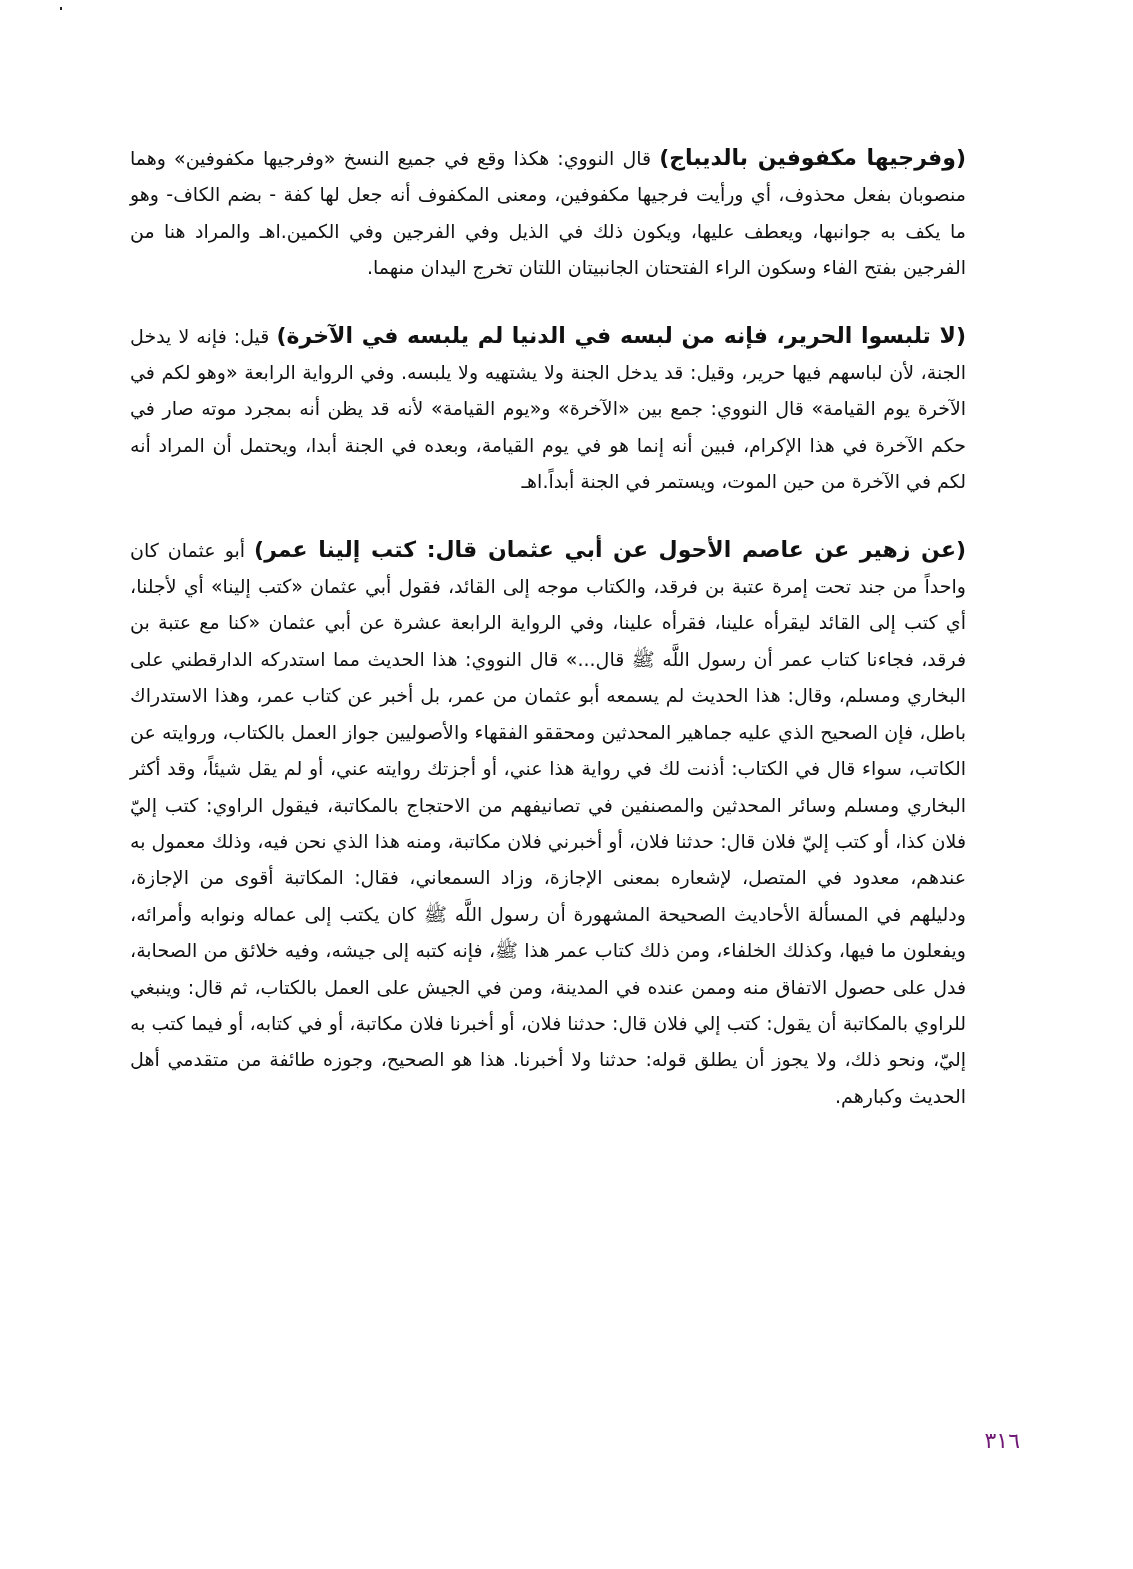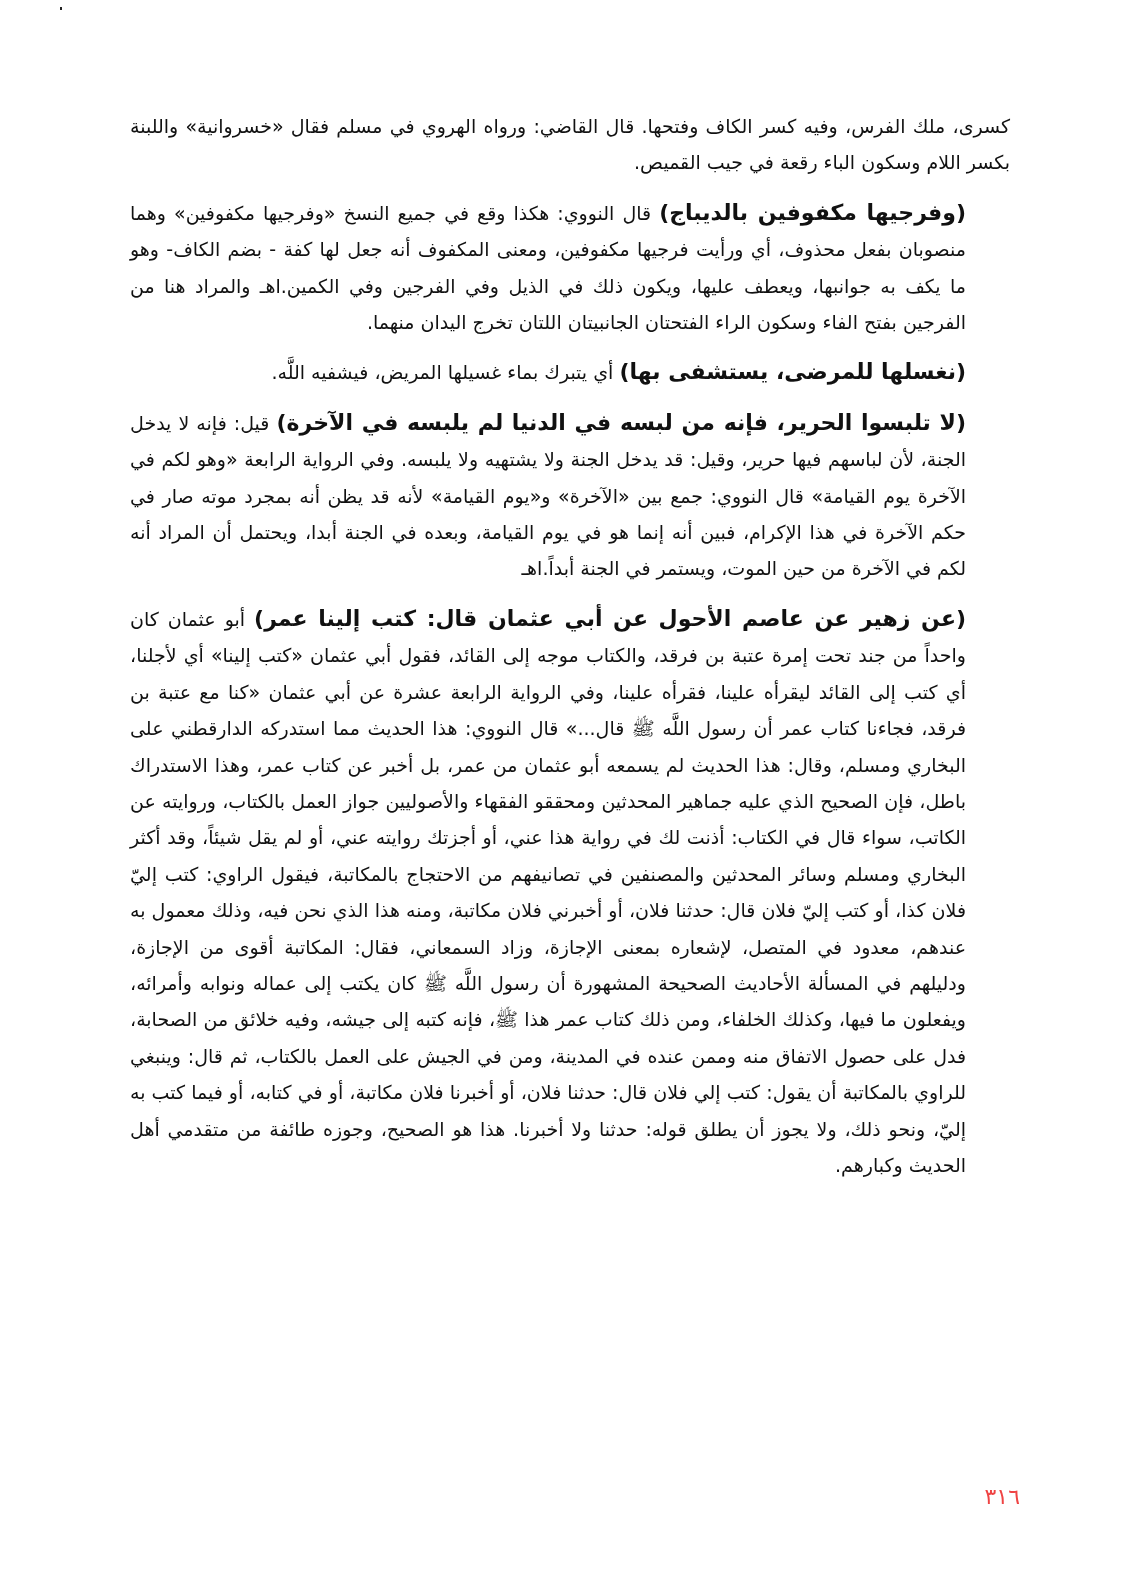--- a/index.html
+++ b/index.html
@@ -5,43 +5,37 @@
   html, body { margin: 0; padding: 0; background: #ffffff; }
   body { width: 1133px; height: 1569px; position: relative; overflow: hidden; }
   .speck { position: absolute; left: 60px; top: 7px; width: 2px; height: 3px; background: #222; }
   .page {
     position: absolute; left: 130px; top: 108px; width: 880px;
     direction: rtl; text-align: justify; text-align-last: right;
     font-family: "DejaVu Sans", sans-serif; color: #111;
     font-size: 19px; line-height: 36.4px;
   }
   .para { margin: 0; }
-  .para.gap { margin-top: 14px; }
+  .para.gap { margin-top: 32px; }
   .para.indent { padding-right: 44px; }
   .heading { font-weight: bold; font-size: 22px; }
   .pagenum {
-    position: absolute; left: 940px; top: 1484px; width: 80px;
+    position: absolute; left: 940px; top: 1428px; width: 80px;
     direction: rtl; text-align: right;
-    font-family: "DejaVu Sans", sans-serif; font-size: 22px; color: #ef4444;
+    font-family: "DejaVu Sans", sans-serif; font-size: 22px; color: #701a75;
   }
 </style>
 </head>
 <body>
 
 <div class="speck"></div>
 
 <div class="page">
-  <p class="para">
-    <span class="heading"></span><span>كسرى، ملك الفرس، وفيه كسر الكاف وفتحها. قال القاضي: ورواه الهروي في مسلم فقال «خسروانية» واللبنة بكسر اللام وسكون الباء رقعة في جيب القميص.</span>
-  </p>
   <p class="para gap indent">
     <span class="heading">(وفرجيها مكفوفين بالديباج)</span><span> قال النووي: هكذا وقع في جميع النسخ «وفرجيها مكفوفين» وهما منصوبان بفعل محذوف، أي ورأيت فرجيها مكفوفين، ومعنى المكفوف أنه جعل لها كفة - بضم الكاف- وهو ما يكف به جوانبها، ويعطف عليها، ويكون ذلك في الذيل وفي الفرجين وفي الكمين.اهـ والمراد هنا من الفرجين بفتح الفاء وسكون الراء الفتحتان الجانبيتان اللتان تخرج اليدان منهما.</span>
-  </p>
-  <p class="para gap indent">
-    <span class="heading">(نغسلها للمرضى، يستشفى بها)</span><span> أي يتبرك بماء غسيلها المريض، فيشفيه اللَّه.</span>
   </p>
   <p class="para gap indent">
     <span class="heading">(لا تلبسوا الحرير، فإنه من لبسه في الدنيا لم يلبسه في الآخرة)</span><span> قيل: فإنه لا يدخل الجنة، لأن لباسهم فيها حرير، وقيل: قد يدخل الجنة ولا يشتهيه ولا يلبسه. وفي الرواية الرابعة «وهو لكم في الآخرة يوم القيامة» قال النووي: جمع بين «الآخرة» و«يوم القيامة» لأنه قد يظن أنه بمجرد موته صار في حكم الآخرة في هذا الإكرام، فبين أنه إنما هو في يوم القيامة، وبعده في الجنة أبدا، ويحتمل أن المراد أنه لكم في الآخرة من حين الموت، ويستمر في الجنة أبداً.اهـ</span>
   </p>
   <p class="para gap indent">
     <span class="heading">(عن زهير عن عاصم الأحول عن أبي عثمان قال: كتب إلينا عمر)</span><span> أبو عثمان كان واحداً من جند تحت إمرة عتبة بن فرقد، والكتاب موجه إلى القائد، فقول أبي عثمان «كتب إلينا» أي لأجلنا، أي كتب إلى القائد ليقرأه علينا، فقرأه علينا، وفي الرواية الرابعة عشرة عن أبي عثمان «كنا مع عتبة بن فرقد، فجاءنا كتاب عمر أن رسول اللَّه ﷺ قال...» قال النووي: هذا الحديث مما استدركه الدارقطني على البخاري ومسلم، وقال: هذا الحديث لم يسمعه أبو عثمان من عمر، بل أخبر عن كتاب عمر، وهذا الاستدراك باطل، فإن الصحيح الذي عليه جماهير المحدثين ومحققو الفقهاء والأصوليين جواز العمل بالكتاب، وروايته عن الكاتب، سواء قال في الكتاب: أذنت لك في رواية هذا عني، أو أجزتك روايته عني، أو لم يقل شيئاً، وقد أكثر البخاري ومسلم وسائر المحدثين والمصنفين في تصانيفهم من الاحتجاج بالمكاتبة، فيقول الراوي: كتب إليّ فلان كذا، أو كتب إليّ فلان قال: حدثنا فلان، أو أخبرني فلان مكاتبة، ومنه هذا الذي نحن فيه، وذلك معمول به عندهم، معدود في المتصل، لإشعاره بمعنى الإجازة، وزاد السمعاني، فقال: المكاتبة أقوى من الإجازة، ودليلهم في المسألة الأحاديث الصحيحة المشهورة أن رسول اللَّه ﷺ كان يكتب إلى عماله ونوابه وأمرائه، ويفعلون ما فيها، وكذلك الخلفاء، ومن ذلك كتاب عمر هذا ﷺ، فإنه كتبه إلى جيشه، وفيه خلائق من الصحابة، فدل على حصول الاتفاق منه وممن عنده في المدينة، ومن في الجيش على العمل بالكتاب، ثم قال: وينبغي للراوي بالمكاتبة أن يقول: كتب إلي فلان قال: حدثنا فلان، أو أخبرنا فلان مكاتبة، أو في كتابه، أو فيما كتب به إليّ، ونحو ذلك، ولا يجوز أن يطلق قوله: حدثنا ولا أخبرنا. هذا هو الصحيح، وجوزه طائفة من متقدمي أهل الحديث وكبارهم.</span>
   </p>
 </div>
 
 <div class="pagenum">٣١٦</div>

